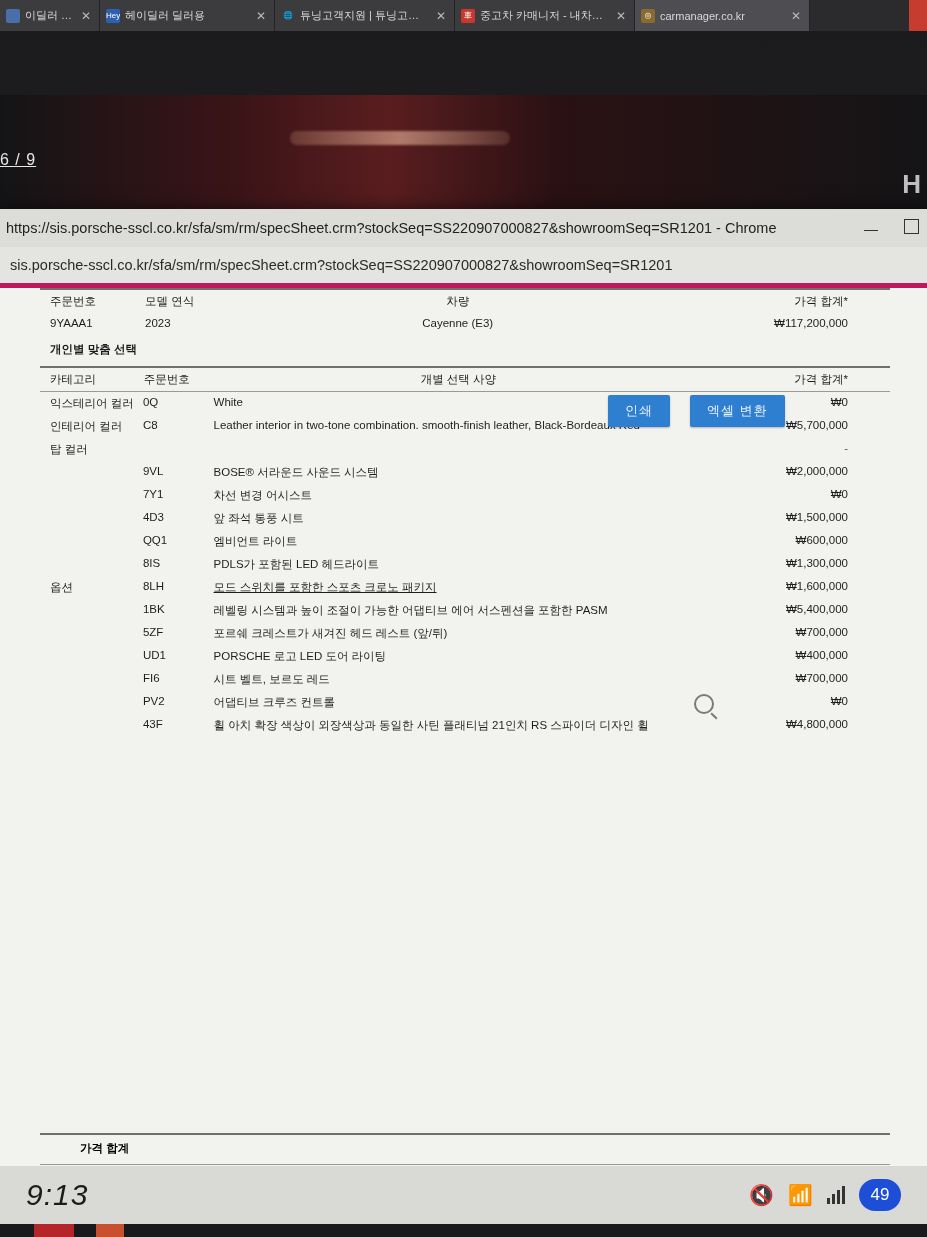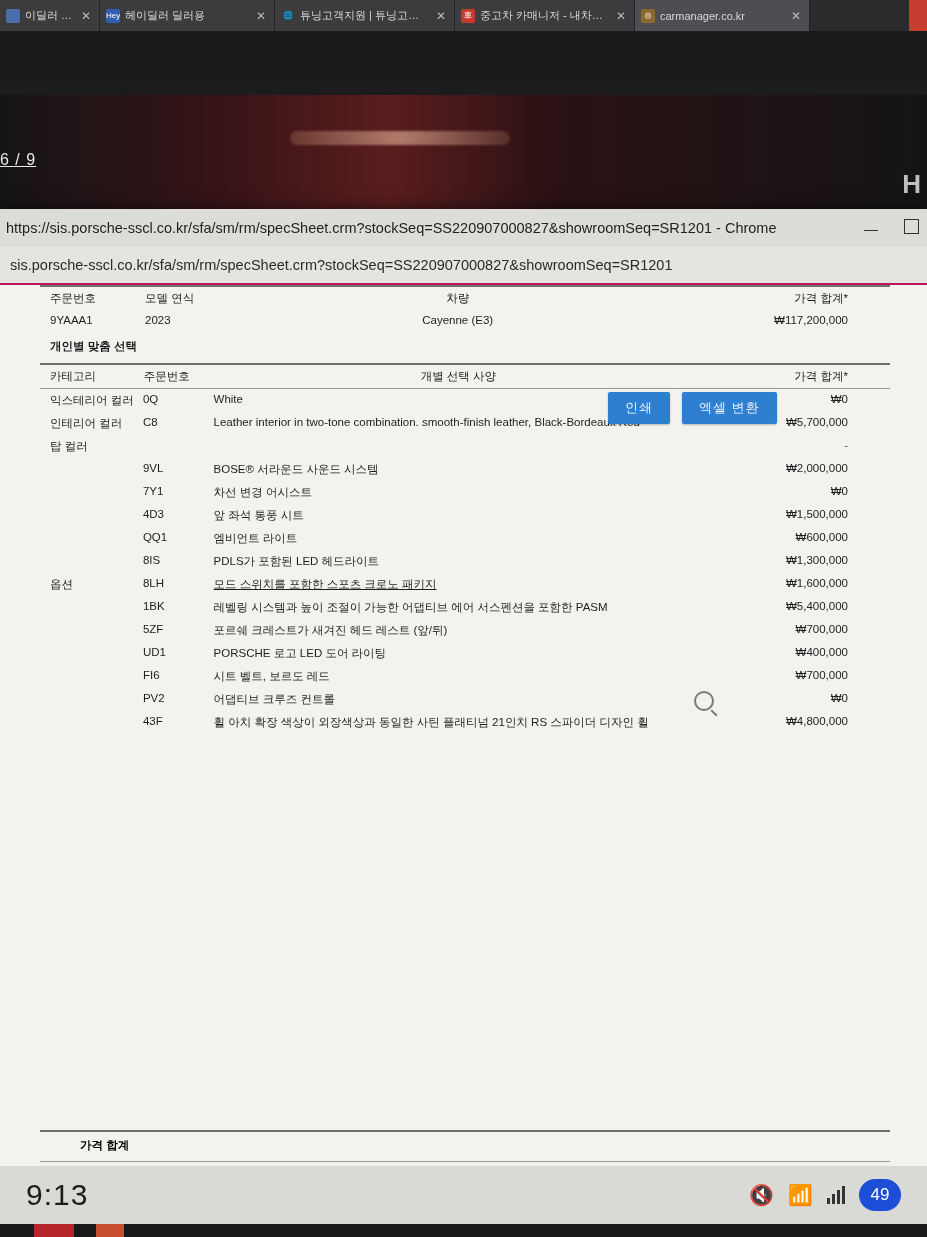--- a/index.html
+++ b/index.html
@@ -151,21 +151,21 @@
     width: 13px; height: 13px;
     border: 1.5px solid #333;
     margin-top: 2px;
   }
   .popup-urlbar {
     position: relative;
     height: 36px;
     background: #e4e4e0;
     display: flex;
     align-items: center;
-    border-bottom: 2px solid #be185d;
+    border-bottom: 5px solid #be185d;
   }
   .popup-url {
     font-size: 14.5px;
     color: #2a2a2a;
     padding-left: 10px;
     white-space: nowrap;
     overflow: hidden;
   }
 
   
@@ -219,21 +219,21 @@
   .section-title {
     font-weight: bold;
     font-size: 11.5px;
     padding: 9px 0 9px 10px;
     color: #1b1b1b;
   }
   .btn-row {
     position: absolute;
     left: 608px; top: 107px;
     display: flex;
-    gap: 12px;
+    gap: 20px;
   }
   .blue-btn {
     background: #2f7fd1;
     color: #eaf2fb;
     font-size: 13px;
     padding: 7px 17px;
     border: none;
     border-radius: 2px;
     letter-spacing: 1px;
     box-shadow: 0 1px 2px rgba(0,0,0,.25);
@@ -288,20 +288,21 @@
     display: flex;
     align-items: center;
     justify-content: space-between;
     padding: 0 26px;
     box-sizing: border-box;
   }
   .clock {
     font-size: 30px;
     color: #1b1b1b;
     letter-spacing: 1px;
+    font-style: italic;
   }
   .sys-icons {
     display: flex;
     align-items: center;
     gap: 14px;
   }
   .ic {
     color: #333;
     font-size: 20px;
     line-height: 1;

